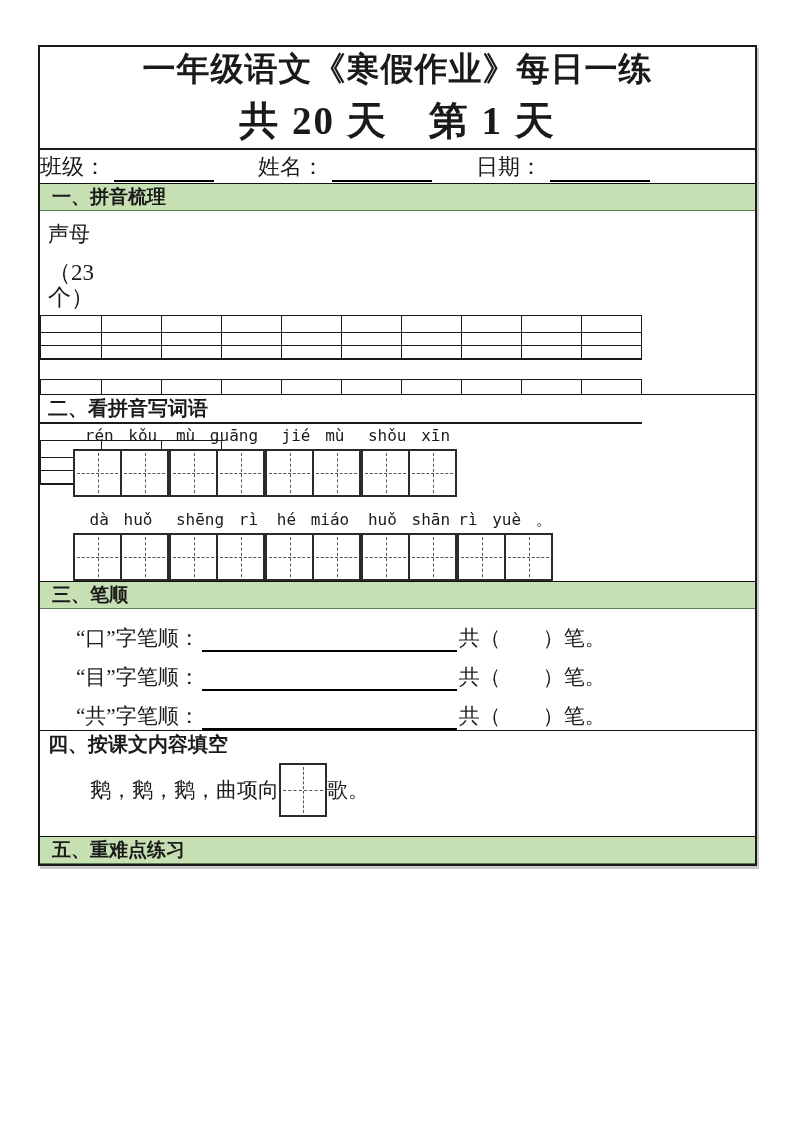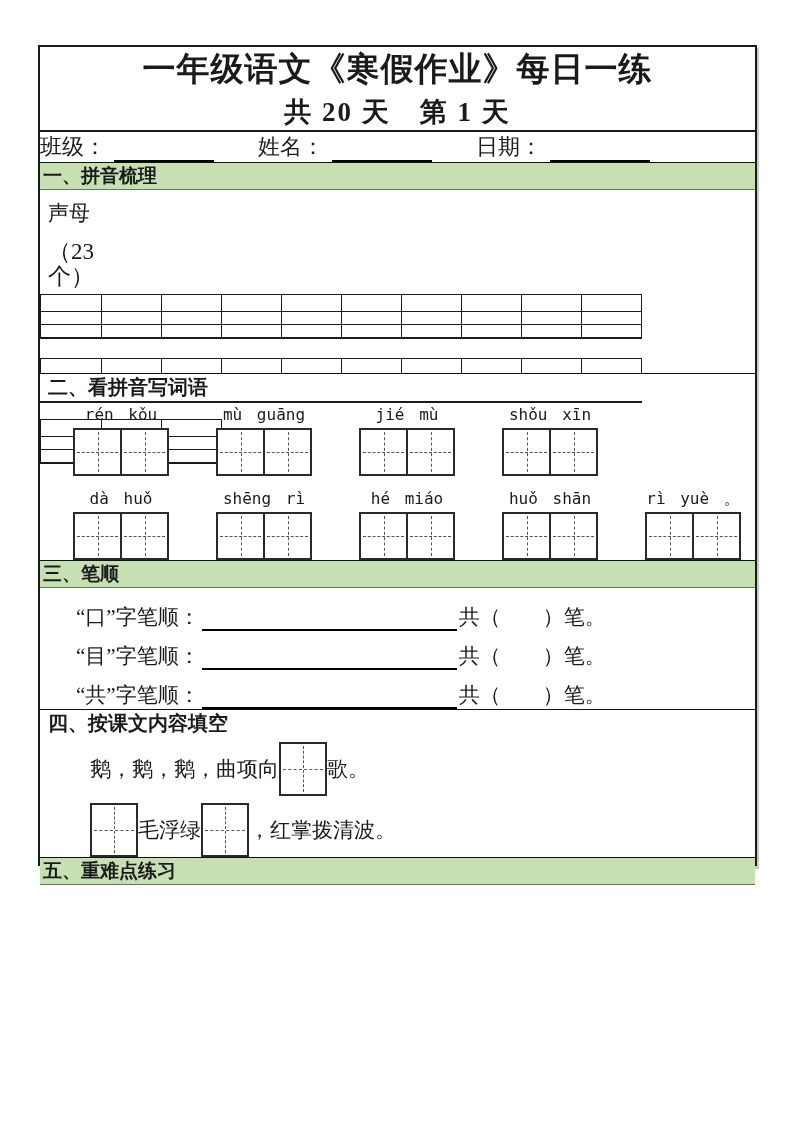--- a/index.html
+++ b/index.html
@@ -4,27 +4,27 @@
 <style>
   html,body{margin:0;padding:0;background:#fff;}
   body{width:793px;height:1122px;position:relative;font-family:"Liberation Serif","DejaVu Serif",serif;color:#1a1a1a;}
   .sheet{position:absolute;left:38px;top:45px;width:719px;height:821px;box-sizing:border-box;
          border:2px solid #1a1a1a;background:#fff;display:flex;flex-direction:column;
          box-shadow:2px 3px 0 #c9c9c9;}
   
   .title-block{height:105px;box-sizing:border-box;border-bottom:2px solid #1a1a1a;text-align:center;
                display:flex;flex-direction:column;justify-content:center;gap:2px;}
   .title-l1{font-size:33px;font-weight:700;letter-spacing:1px;}
-  .title-l2{font-size:27px;font-weight:700;letter-spacing:2px;}
+  .title-l2{font-size:39px;font-weight:700;letter-spacing:2px;}
   
   .info-row{height:53px;display:flex;align-items:center;box-sizing:border-box;font-size:22px;}
   .info-item{display:flex;align-items:flex-end;width:218px;}
   .u{display:inline-block;width:100px;height:22px;border-bottom:2px solid #000;margin-left:8px;}
   
-  .bar{box-sizing:border-box;display:flex;align-items:center;padding-left:3px;
+  .bar{box-sizing:border-box;display:flex;align-items:center;padding-left:12px;
        font-family:"Liberation Sans","DejaVu Sans",sans-serif;font-weight:700;}
   .bar.green{height:28px;background:#c6e0b4;border-top:1px solid #111;border-bottom:1px solid #5f7d55;font-size:19px;}
   .bar.plain{height:34px;background:#fff;border-top:1px solid #111;font-size:20px;padding-left:8px;}
   
   .s1-body{height:183px;box-sizing:border-box;display:flex;padding-top:6px;flex-direction:column;}
   .s1-side{width:95px;padding-left:8px;font-size:21px;line-height:1.1;}
   .s1-side .lbl1{margin-top:6px;}
   .s1-side .lbl2{margin-top:14px;font-size:23px;}
   .s1-tables{flex:1;}
   .ptable{display:grid;grid-template-rows:17px 13px 13px;border:1px solid #1a1a1a;width:max-content;background:#fff;}
@@ -37,21 +37,21 @@
   .tzg{display:inline-flex;border:2px solid #2a2a2a;background:#fff;vertical-align:middle;}
   .tzg .cell{display:block;position:relative;}
   .tzg .cell + .cell{border-left:2px solid #2a2a2a;}
   .tzg .cell::before{content:"";position:absolute;left:50%;top:2px;bottom:2px;border-left:1px dashed #555;}
   .tzg .cell::after{content:"";position:absolute;top:50%;left:2px;right:2px;border-top:1px dashed #555;}
   .tzg.sz2 .cell{width:45px;height:44px;}
   .tzg.sz1 .cell{width:44px;height:50px;}
   .tzg.sz5 .cell{width:47px;height:50px;}
   
   .s2-body{height:175px;box-sizing:border-box;padding-left:33px;}
-  .wrow{display:flex;gap:47px;}
+  .wrow{display:flex;}
   .wrow.r1{margin-top:4px;}
   .wrow.r2{margin-top:13px;}
   .wgroup{width:96px;}
   .pinyin{height:23px;text-align:center;font-family:"DejaVu Sans Mono","Liberation Mono",monospace;
           font-size:16px;white-space:nowrap;word-spacing:5px;}
   
   .s3-body{height:123px;box-sizing:border-box;padding:4px 0 0 8px;font-size:21px;}
   .s3-line{height:39px;display:flex;align-items:flex-end;margin-left:28px;}
   .s3-blank{width:255px;border-bottom:2px solid #000;height:26px;margin:0 2px;}
   
@@ -278,29 +278,19 @@
     <span>四、按课文内容填空</span>
   </div>
   <div class="s4-body">
     <div class="s4-line l1">
       <span class="txt">鹅，鹅，鹅，曲项向</span>
       <span class="tzg sz1">
           <i class="cell"></i>
         </span>
       <span class="txt">歌。</span>
     </div>
-    <div class="s4-line l2">
-      <span class="tzg sz1">
-          <i class="cell"></i>
-        </span>
-      <span class="txt">毛浮绿</span>
-      <span class="tzg sz1">
-          <i class="cell"></i>
-        </span>
-      <span class="txt">，红掌拨清波。</span>
-    </div>
   </div>
 
   <div class="bar green">
     <span>五、重难点练习</span>
   </div>
 
 </div>
 
 </body></html>

